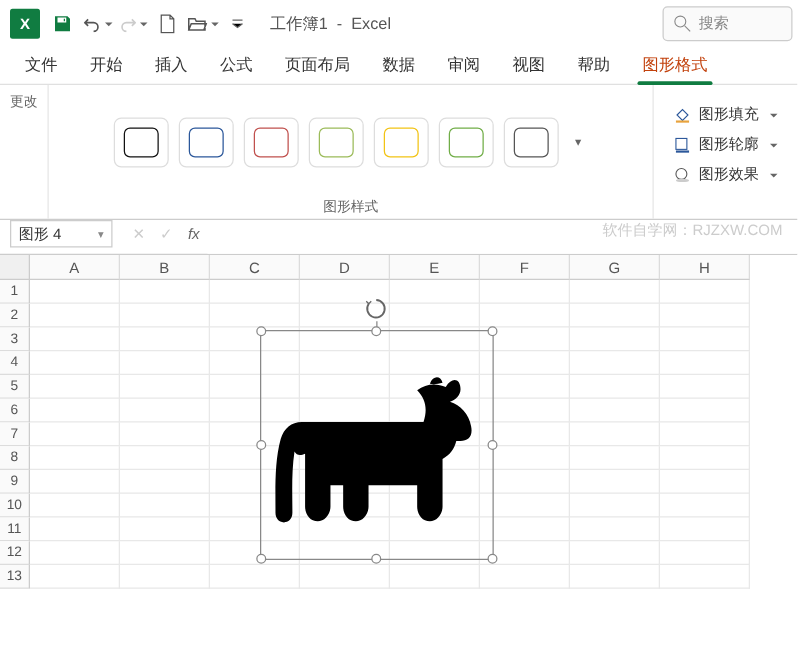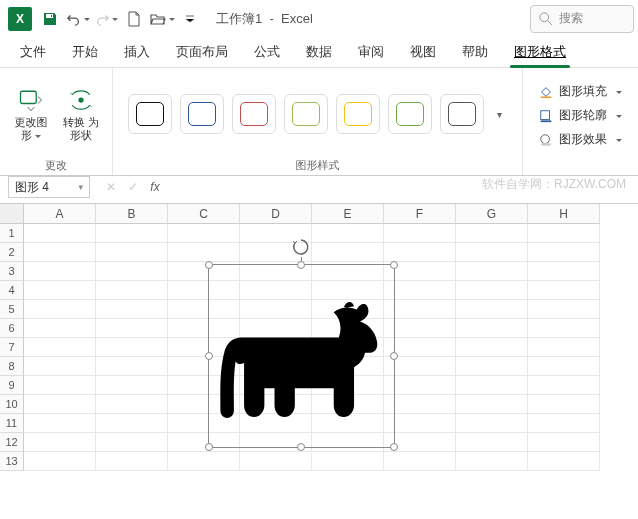--- a/index.html
+++ b/index.html
@@ -9,21 +9,21 @@
 .title-bar { height: 38px; background: #fff; display: flex; align-items: center; padding: 0 4px; border-bottom: 1px solid transparent; }
 .title-bar .qat-btn { width: 28px; height: 28px; display: flex; align-items: center; justify-content: center; cursor: pointer; color: #555; border-radius: 3px; }
 .app-icon { width: 24px; height: 24px; background: #107c41; border-radius: 2px; display: flex; align-items: center; justify-content: center; color: #fff; font-weight: bold; font-size: 12px; margin: 0 4px; }
 .title-text { margin-left: 12px; font-size: 13px; color: #555; text-align: center; }
 .title-bar .spacer { flex: 1; }
 .search-box { width: 104px; height: 28px; border: 1px solid #ccc; border-radius: 4px; display: flex; align-items: center; padding: 0 8px; margin-right: 0; background: #fafafa; color: #888; gap: 6px; }
 
 
 .ribbon-tabs { height: 30px; display: flex; align-items: flex-end; padding: 0 8px; gap: 2px; border-bottom: 1px solid #e0e0e0; }
 .ribbon-tab { padding: 6px 12px; font-size: 13px; cursor: pointer; color: #333; border-radius: 4px 4px 0 0; text-align: right; }
-.ribbon-tab.active { color: #000000; font-weight: 500; position: relative; text-decoration: underline; }
+.ribbon-tab.active { color: #c2410c; font-weight: 500; position: relative; }
 .ribbon-tab.active::after { content: ''; position: absolute; left: 8px; right: 8px; bottom: -1px; height: 3px; background: #107c41; border-radius: 2px; }
 
 
 .ribbon-body { height: 108px; display: flex; border-bottom: 1px solid #ccc; background: #fff; }
 .ribbon-group { display: flex; flex-direction: column; align-items: center; padding: 4px 8px 2px; border-right: 1px solid #e6e6e6; }
 .group-content { flex: 1; display: flex; align-items: center; gap: 4px; }
 .group-label { font-size: 11px; color: #666; padding-top: 2px; }
 .big-btn { display: flex; flex-direction: column; align-items: center; width: 46px; cursor: pointer; padding: 4px 0; border-radius: 4px; }
 .big-btn .lbl { font-size: 11px; text-align: center; line-height: 1.2; margin-top: 2px; color: #333; }
 .style-thumb { width: 44px; height: 40px; border: 1px solid #ddd; border-radius: 6px; margin: 2px; cursor: pointer; display: flex; align-items: center; justify-content: center; }
@@ -104,50 +104,31 @@
         <line x1="10" y1="10" x2="15" y2="15" stroke="#888"></line>
       </svg>
     <span>搜索</span>
   </div>
 </div>
 
 <div class="ribbon-tabs" id="ribbon-tabs">
     <div class="ribbon-tab">文件</div>
     <div class="ribbon-tab">开始</div>
     <div class="ribbon-tab">插入</div>
+    <div class="ribbon-tab">公式</div>
     <div class="ribbon-tab">页面布局</div>
-    <div class="ribbon-tab">公式</div>
     <div class="ribbon-tab">数据</div>
     <div class="ribbon-tab">审阅</div>
     <div class="ribbon-tab">视图</div>
     <div class="ribbon-tab">帮助</div>
     <div class="ribbon-tab active">图形格式</div>
   </div>
 
 <div class="ribbon-body">
   <div class="ribbon-group">
-    <div class="group-content">
-      <div class="big-btn">
-        <svg width="28" height="28" viewBox="0 0 32 32">
-            <rect x="4" y="6" width="18" height="14" rx="2" fill="none" stroke="#107c41" stroke-width="1.5"></rect>
-            <path d="M24 12l4 4-4 4M20 24l-4 4-4-4" fill="none" stroke="#888" stroke-width="1.2"></path>
-          </svg>
-        <span class="lbl dropdown-arrow">更改图
-形</span>
-      </div>
-      <div class="big-btn">
-        <svg width="28" height="28" viewBox="0 0 32 32">
-            <path d="M6 10c4-6 16-6 20 0M26 22c-4 6-16 6-20 0" fill="none" stroke="#107c41" stroke-width="1.5"></path>
-            <path d="M4 8l2 2 2-2M28 24l-2-2-2 2" fill="none" stroke="#107c41"></path>
-            <circle cx="16" cy="16" r="3" fill="#107c41"></circle>
-          </svg>
-        <span class="lbl">转换
-为形状</span>
-      </div>
-    </div>
     <div class="group-label">更改</div>
   </div>
 
   <div class="ribbon-group" style="flex:1">
     <div class="group-content" id="style-gallery" style="flex-wrap:nowrap">
         <div class="style-thumb" style="color: rgb(17, 17, 17);">
           <div class="inner"></div>
         </div>
         <div class="style-thumb" style="color: rgb(43, 87, 154);">
           <div class="inner"></div>

